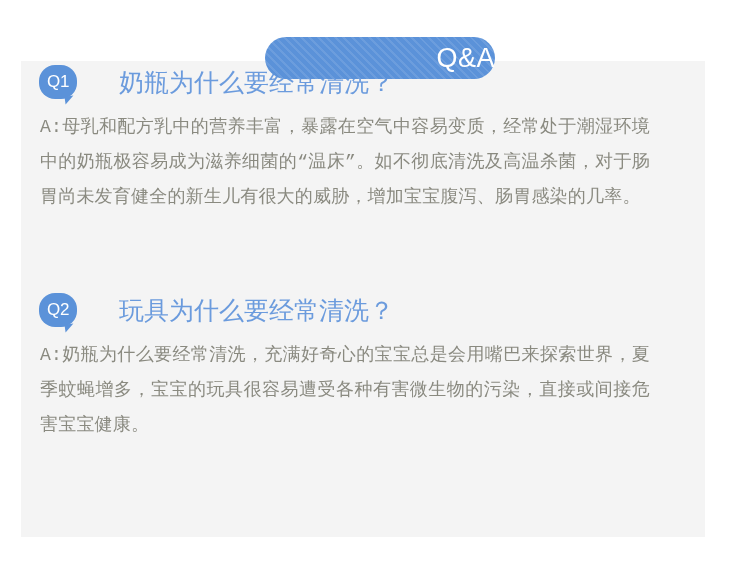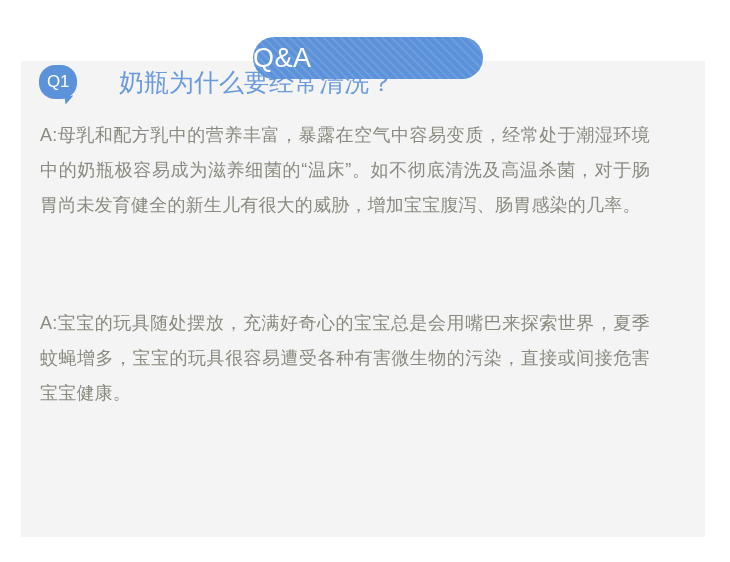--- a/index.html
+++ b/index.html
@@ -21,35 +21,35 @@
     left: 21px;
     top: 61px;
     width: 684px;
     height: 476px;
     background: #f4f4f4;
   }
 
   
   #qa-pill {
     position: absolute;
-    left: 253px;
+    left: 265px;
     top: 37px;
     width: 230px;
     height: 42px;
     border-radius: 21px;
     background-color: #5b92d9;
     background-image: repeating-linear-gradient(
         45deg,
         rgba(255,255,255,0.10) 0px,
         rgba(255,255,255,0.10) 2px,
         rgba(255,255,255,0.00) 2px,
         rgba(255,255,255,0.00) 6px);
     display: flex;
     align-items: center;
-    justify-content: flex-start;
+    justify-content: flex-end;
     z-index: 5;
   }
   #qa-pill .pill-text {
     color: #ffffff;
     font-size: 27px;
     font-weight: 300;
     letter-spacing: 0.5px;
     line-height: 1;
   }
 
@@ -109,27 +109,28 @@
     font-size: 25px;
     font-weight: 400;
     line-height: 1;
     white-space: nowrap;
     margin-left: 27px;
   }
 
   .q-body {
     padding-left: 40px;
     padding-right: 34px;
-    margin-top: 16px;
+    margin-top: 8px;
     color: #8a8a80;
     font-size: 18px;
     line-height: 35px;
     text-align: justify;
     text-justify: inter-ideograph;
     letter-spacing: 0.2px;
+    font-family: Liberation Mono, monospace;
   }
 </style>
 </head>
 <body>
 
 <div id="panel"></div>
 
 <div id="qa-pill">
   <span class="pill-text">Q&amp;A</span>
 </div>
@@ -138,14 +139,20 @@
   <div class="q-head">
     <div class="q-badge">
       <span class="badge-text">Q1</span>
     </div>
     <div class="q-title">奶瓶为什么要经常清洗？</div>
   </div>
   <div class="q-body">A:母乳和配方乳中的营养丰富，暴露在空气中容易变质，经常处于潮湿环境中的奶瓶极容易成为滋养细菌的“温床”。如不彻底清洗及高温杀菌，对于肠胃尚未发育健全的新生儿有很大的威胁，增加宝宝腹泻、肠胃感染的几率。</div>
 </div>
 
 <div class="qa-block" id="block-q2">
-  <div class="q-body">A:宝宝的玩具随处摆放，充满好奇心的宝宝总是会用嘴巴来探索世界，夏季蚊蝇增多，宝宝的玩具很容易遭受各种有害微生物的污染，直接或间接危害宝宝健康。</div>
+  <div class="q-head">
+    <div class="q-badge">
+      <span class="badge-text">Q2</span>
+    </div>
+    <div class="q-title">玩具为什么要经常清洗？</div>
+  </div>
+  <div class="q-body">A:奶瓶为什么要经常清洗，充满好奇心的宝宝总是会用嘴巴来探索世界，夏季蚊蝇增多，宝宝的玩具很容易遭受各种有害微生物的污染，直接或间接危害宝宝健康。</div>
 </div>
 
 </body></html>

